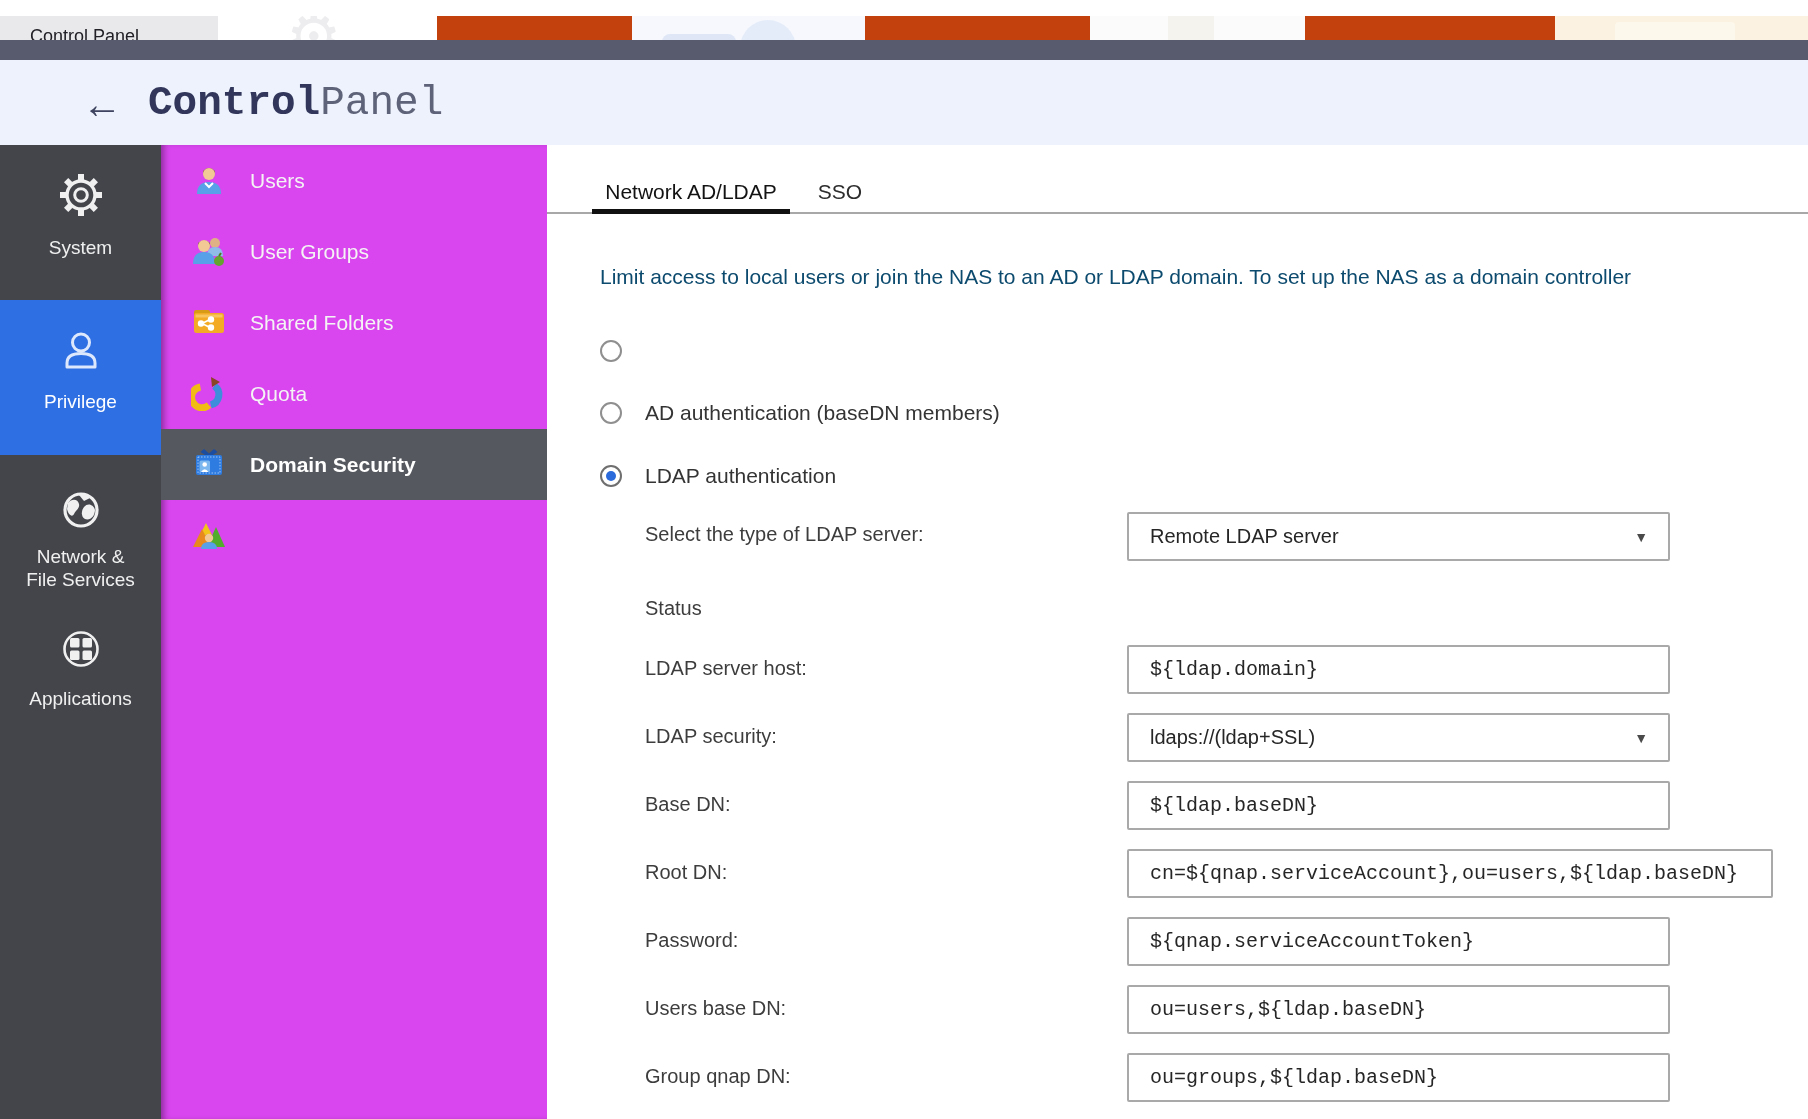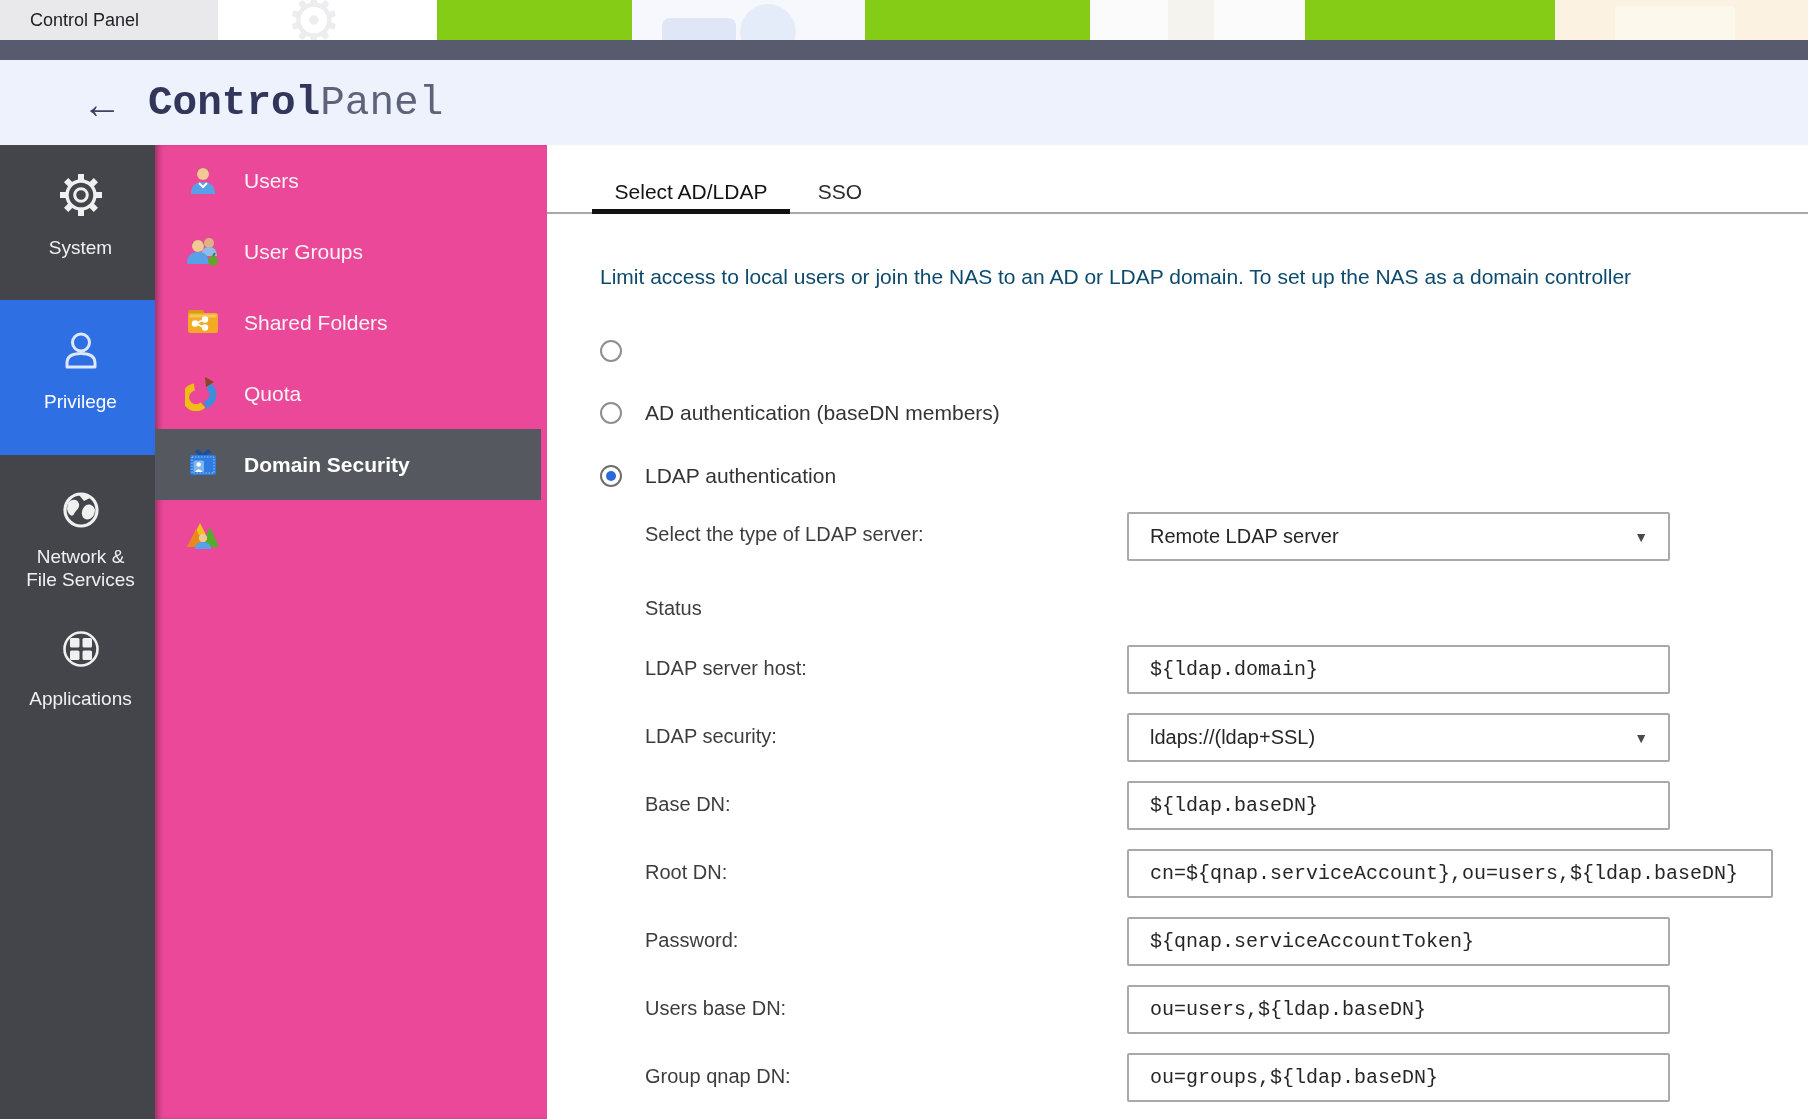--- a/index.html
+++ b/index.html
@@ -1,21 +1,21 @@
 <!DOCTYPE html>
 <html><head>
 <meta charset="utf-8">
 <style>
   * { margin:0; padding:0; box-sizing:border-box; }
   html,body { background:#cfcfcf; }
   body { font-family:"Liberation Sans", sans-serif; }
   .screen { position:relative; width:1808px; height:1119px; overflow:hidden; background:#fff; }
 
   
-  .taskbar { position:absolute; left:0; top:0; width:1808px; height:40px; background:#84cc16; }
+  .taskbar { position:absolute; left:0; top:16px; width:1808px; height:40px; background:#c2410c; }
   .tb-tab { position:absolute; left:0; top:0; width:218px; height:40px; background:#e9e9eb;
             font-size:18px; font-weight:500; color:#212127; line-height:40px; padding-left:30px; }
   .thumb { position:absolute; top:0; height:40px; overflow:hidden; }
   .thumb.t1 { left:218px; width:219px; background:#ffffff; }
   .thumb.t1 .ghost-gear { position:absolute; left:68px; top:-16px; font-size:62px; color:#ededef; }
   .thumb.t2 { left:632px; width:233px; background:#f6f8fd; }
   .thumb.t2 .blob1 { position:absolute; left:30px; top:18px; width:74px; height:34px; background:#dfe7f6; border-radius:8px; display:block; }
   .thumb.t2 .blob2 { position:absolute; left:108px; top:4px; width:56px; height:56px; background:#e5ecf9; border-radius:50%; display:block; }
   .thumb.t3 { left:1090px; width:215px; background:#fbfbfc; }
   .thumb.t3 .stripe { position:absolute; left:78px; top:0; width:46px; height:40px; background:#f5f3ee; display:block; }
@@ -41,21 +41,21 @@
   .cat-system { top:24px; }
   .cat-system .cat-label { margin-top:15px; }
   .cat-privilege { top:155px; height:155px; background:#2e6fe3; padding-top:25px; }
   .cat-privilege .cat-label { margin-top:13px; color:#ffffff; }
   .cat-network { top:339px; }
   .cat-network .cat-label { margin-top:9px; }
   .cat-apps { top:478px; }
   .cat-apps .cat-label { margin-top:12px; }
 
   
-  .menubar { position:absolute; left:155px; top:145px; width:464px; height:974px; background:#ec4899;
+  .menubar { position:absolute; left:161px; top:145px; width:464px; height:974px; background:#d946ef;
              box-shadow:inset 6px 0 6px -3px rgba(0,0,0,0.35); }
   .menu-item { position:absolute; left:0; width:386px; height:71px; cursor:pointer; }
   .menu-item.selected { background:#56585f; }
   .menu-item svg { position:absolute; left:30px; top:17px; }
   .menu-label { position:absolute; left:89px; top:0; line-height:71px; font-size:21px; color:#f4f4f4; white-space:nowrap; }
   .menu-item.selected .menu-label { font-weight:700; color:#ffffff; }
 
   
   .content { position:absolute; left:547px; top:145px; width:1261px; height:974px; background:#ffffff; }
   .tabs-divider { position:absolute; left:0; top:67px; width:1261px; height:2px; background:#a8a8a8; }
@@ -257,21 +257,21 @@
         <path d="M14 19 Q18 15 22 19 L21 22 L15 22 Z" fill="#6e5236"></path>
         <circle cx="18" cy="21" r="4.2" fill="#f2c894"></circle>
         <path d="M10 32 Q10 25 18 25 Q26 25 26 32 Z" fill="#58a0e8"></path>
       </svg>
     </div>
   </div>
 
   <div class="content">
 
     <div class="tabs-divider"></div>
-    <div class="tab active">Select AD/LDAP</div>
+    <div class="tab active">Network AD/LDAP</div>
     <div class="tab plain">SSO</div>
 
     <div class="desc">Limit access to local users or join the NAS to an AD or LDAP domain. To set up the NAS as a domain controller</div>
 
     <div class="radio-row r1">
       <span class="radio-circle"></span>
     </div>
     <div class="radio-row r2">
       <span class="radio-circle"></span>
       <span class="radio-label">AD authentication (baseDN members)</span>

